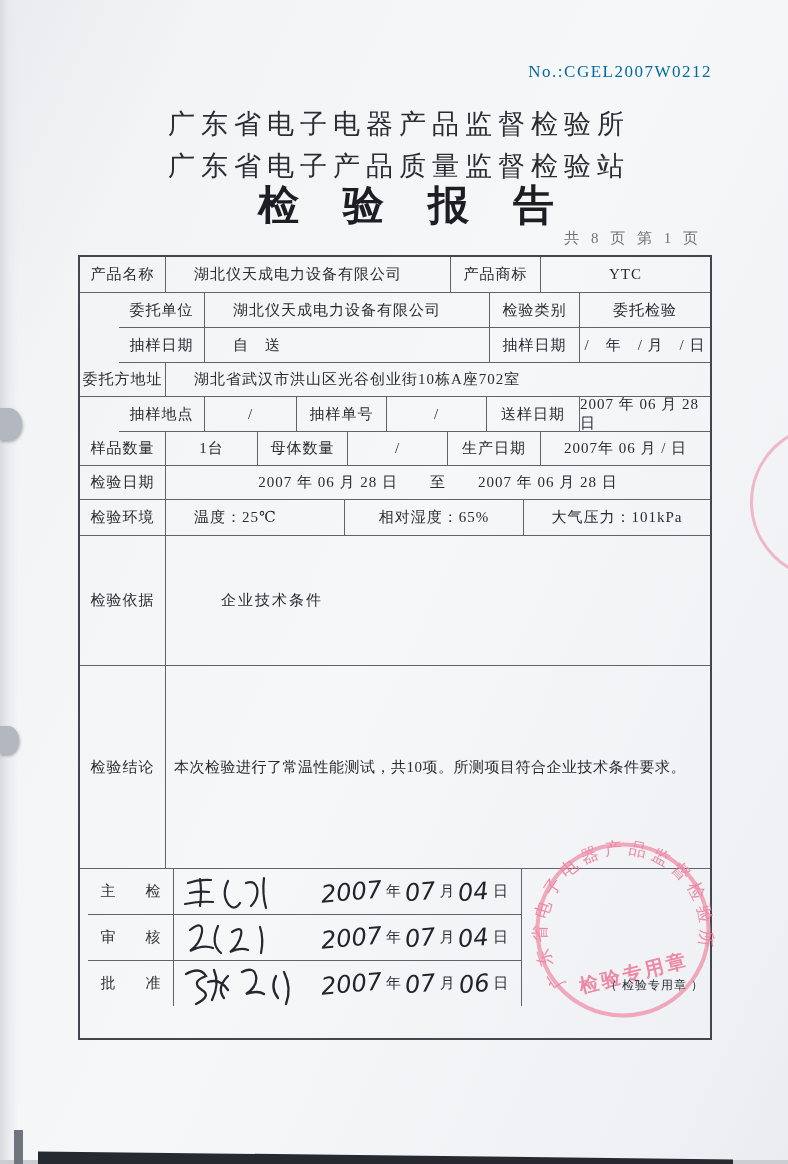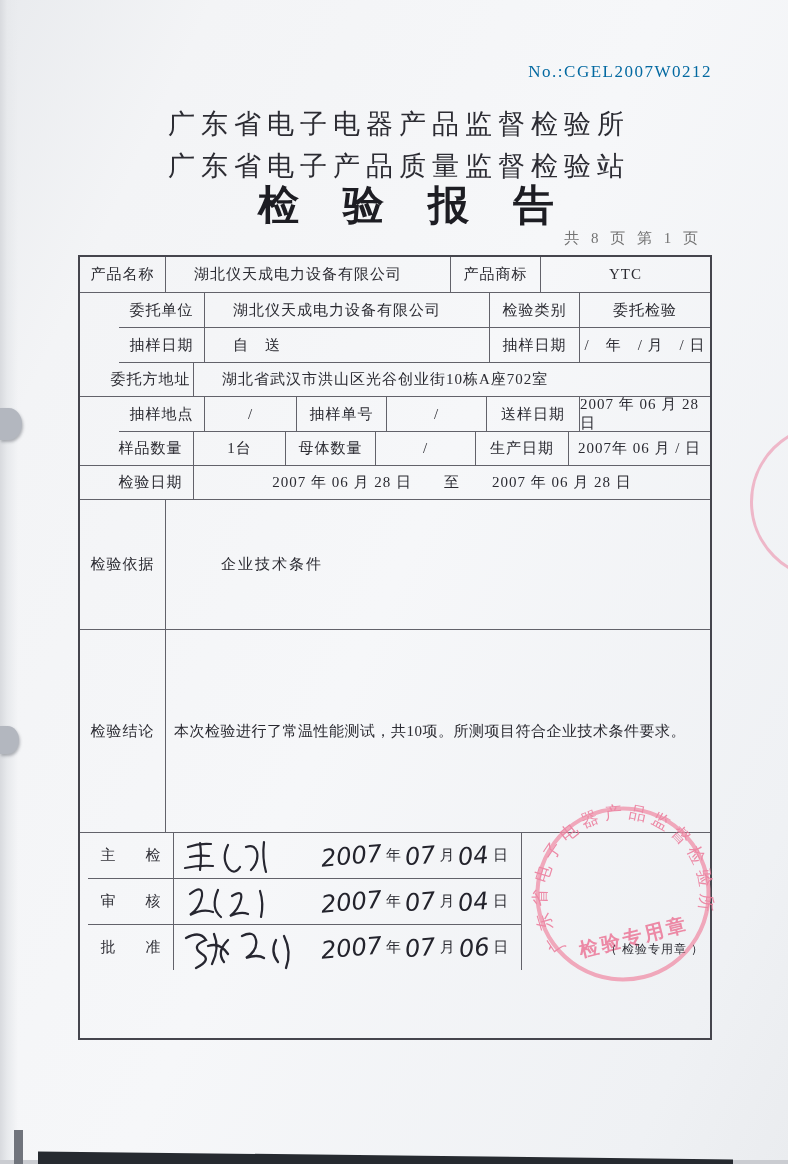--- a/index.html
+++ b/index.html
@@ -42,21 +42,21 @@
   .left{justify-content:flex-start;padding-left:28px;}
   .lbl{letter-spacing:1px;}
   .w86{width:86px;flex:none;}
   .w285{width:285px;flex:none;}
   .w90{width:90px;flex:none;}
   .w92{width:92px;flex:none;}
   .w100{width:100px;flex:none;}
   .w93{width:93px;flex:none;}
   .w179{width:179px;flex:none;}
   .flex1{flex:1;}
-  .h36{height:36px;} .h35{height:35px;margin-left:39px;} .h34{height:34px;padding-left:28px;} .h130{height:130px;} .h203{height:203px;}
+  .h36{height:36px;} .h35{height:35px;margin-left:39px;} .h34{height:34px;} .h130{height:130px;} .h203{height:203px;}
   .basis-val{justify-content:flex-start;padding-left:55px;letter-spacing:2px;}
   .concl-val{justify-content:flex-start;padding:0 20px 0 8px;line-height:1.6;letter-spacing:.5px;}
 
   
   .sigwrap{display:flex;height:137px;}
   .sigleft{width:442px;flex:none;display:flex;flex-direction:column;border-right:1px solid #62626a;box-sizing:border-box;}
   .sigrow{display:flex;flex:1;border-bottom:1px solid #62626a;box-sizing:border-box;margin-left:8px;}
   .sigrow:last-child{border-bottom:none;}
   .sigrow .siglbl{width:86px;flex:none;border-right:1px solid #62626a;box-sizing:border-box;
     display:flex;align-items:center;justify-content:center;font-size:15px;}
@@ -138,20 +138,26 @@
     <div class="td w100">/</div>
     <div class="td lbl w93">生产日期</div>
     <div class="td flex1">2007年 06 月 / 日</div>
   </div>
 
   <div class="tr h34">
     <div class="td lbl w86">检验日期</div>
     <div class="td flex1">2007 年 06 月 28 日　　至　　2007 年 06 月 28 日</div>
   </div>
 
+  <div class="tr h36">
+    <div class="td lbl w86">检验环境</div>
+    <div class="td left w179">温度：25℃</div>
+    <div class="td w179">相对湿度：65%</div>
+    <div class="td flex1">大气压力：101kPa</div>
+  </div>
 
   <div class="tr h130">
     <div class="td lbl w86">检验依据</div>
     <div class="td basis-val flex1">企业技术条件</div>
   </div>
 
   <div class="tr h203">
     <div class="td lbl w86">检验结论</div>
     <div class="td concl-val flex1">本次检验进行了常温性能测试，共10项。所测项目符合企业技术条件要求。</div>
   </div>

